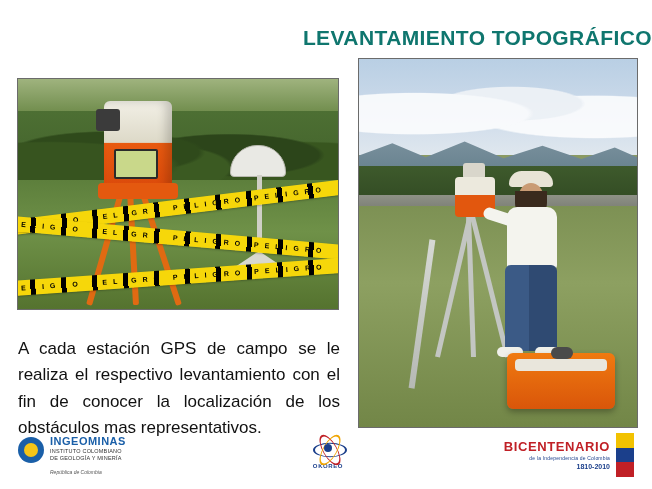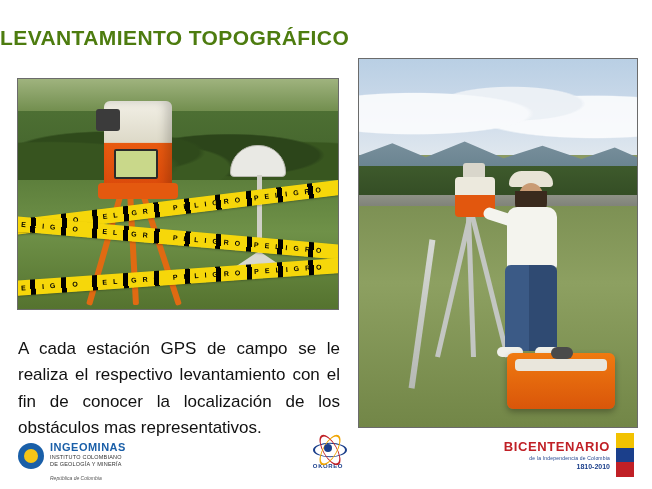--- a/index.html
+++ b/index.html
@@ -14,24 +14,24 @@
     font-family: "Liberation Sans", sans-serif;
     overflow: hidden;
   }
 
   
   #slide-title {
     position: absolute;
     left: 0;
     top: 26px;
     width: 652px;
-    text-align: left;
+    text-align: right;
     font-size: 21px;
     font-weight: bold;
-    color: #4d7c0f;
+    color: #0f766e;
     letter-spacing: 0.4px;
   }
 
   
   #photo-left {
     position: absolute;
     left: 17px;
     top: 78px;
     width: 320px;
     height: 230px;
@@ -239,21 +239,21 @@
   #footer {
     position: absolute;
     left: 0;
     bottom: 6px;
     width: 652px;
     height: 52px;
   }
 
   
   #logo-ingeominas {
-    position: absolute; left: 18px; top: 8px; width: 180px; height: 46px;
+    position: absolute; left: 18px; top: 2px; width: 180px; height: 46px;
   }
   #logo-ingeominas .mark {
     position: absolute; left: 0; top: 4px; width: 26px; height: 26px;
     background: #1a5fa8; border-radius: 50%;
   }
   #logo-ingeominas .mark::after {
     content: ""; position: absolute; left: 6px; top: 6px;
     width: 14px; height: 14px; background: #f5c518; border-radius: 50%;
   }
   #logo-ingeominas .name {

